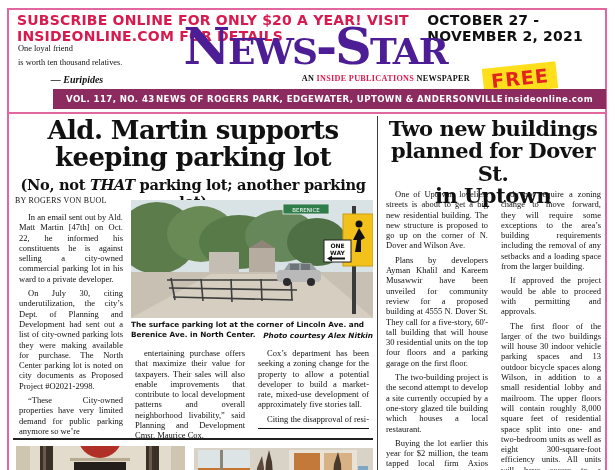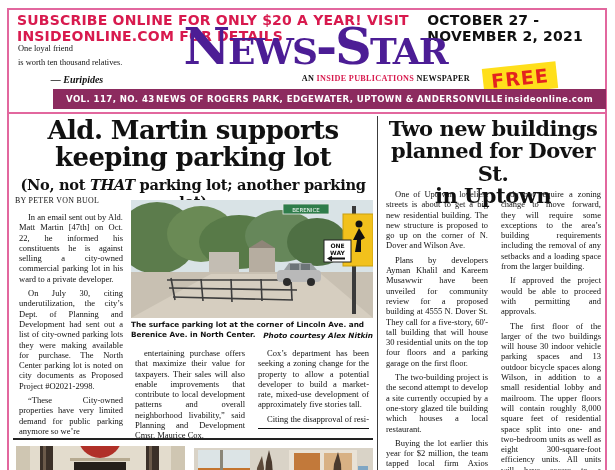--- a/index.html
+++ b/index.html
@@ -107,21 +107,21 @@
     <span>insideonline.com</span>
   </div>
   <div class="pink-rule"></div>
   <div class="divider-v"></div>
 
   <div class="article-left">
     <h1 class="hl-left">Ald. Martin supports keeping parking lot</h1>
     <div class="subhead">
       <span>(No, not </span><em>THAT</em><span> parking lot; another parking lot)</span>
     </div>
-    <div class="byline">BY PETER VON BUOL</div>
+    <div class="byline">BY ROGERS VON BUOL</div>
 
     <div class="col col1L">
         <p>In an email sent out by Ald. Matt Martin [47th] on Oct. 22, he informed his constituents he is against selling a city-owned commercial parking lot in his ward to a private developer.</p>
         <p>On July 30, citing underutilization, the city’s Dept. of Planning and Development had sent out a list of city-owned parking lots they were making available for purchase. The North Center parking lot is noted on city documents as Proposed Project #O2021-2998.</p>
         <p>“These City-owned properties have very limited demand for public parking anymore so we’re</p>
       </div>
 
     <div class="photoL">
       <svg viewBox="0 0 242 118" preserveAspectRatio="none">
         <rect x="0" y="0" width="242" height="118" fill="#d9e3e6"></rect>

